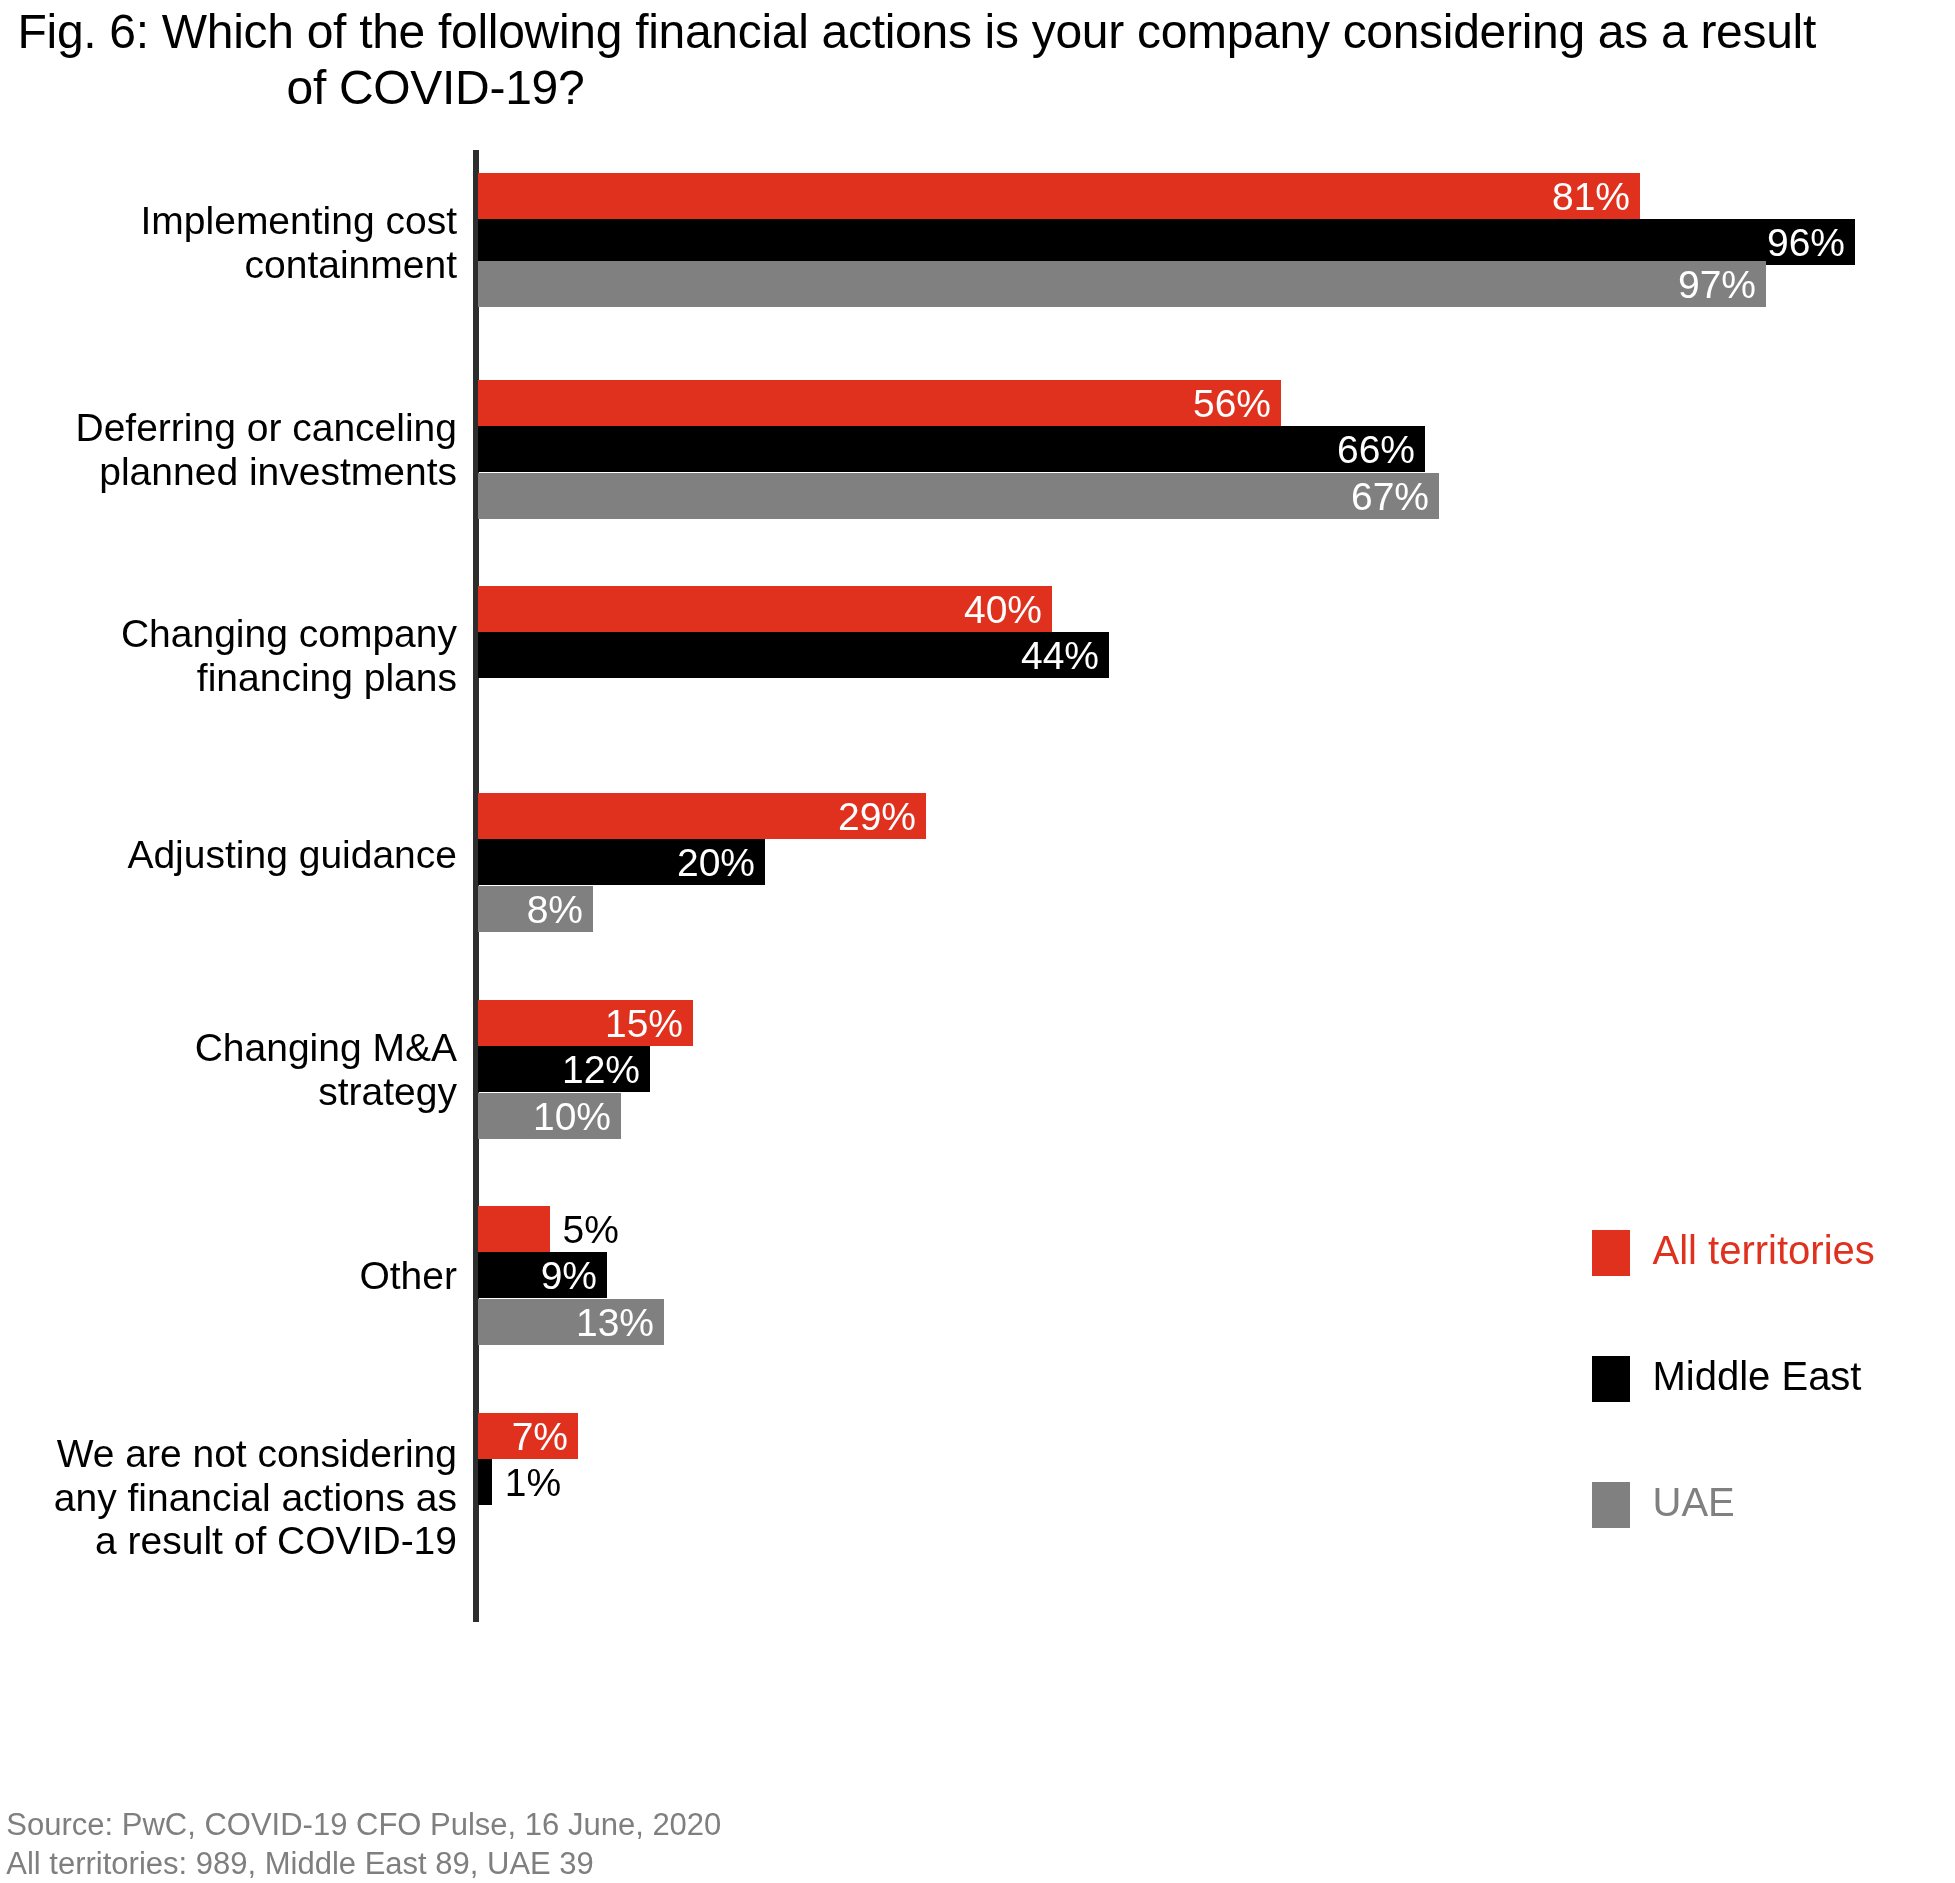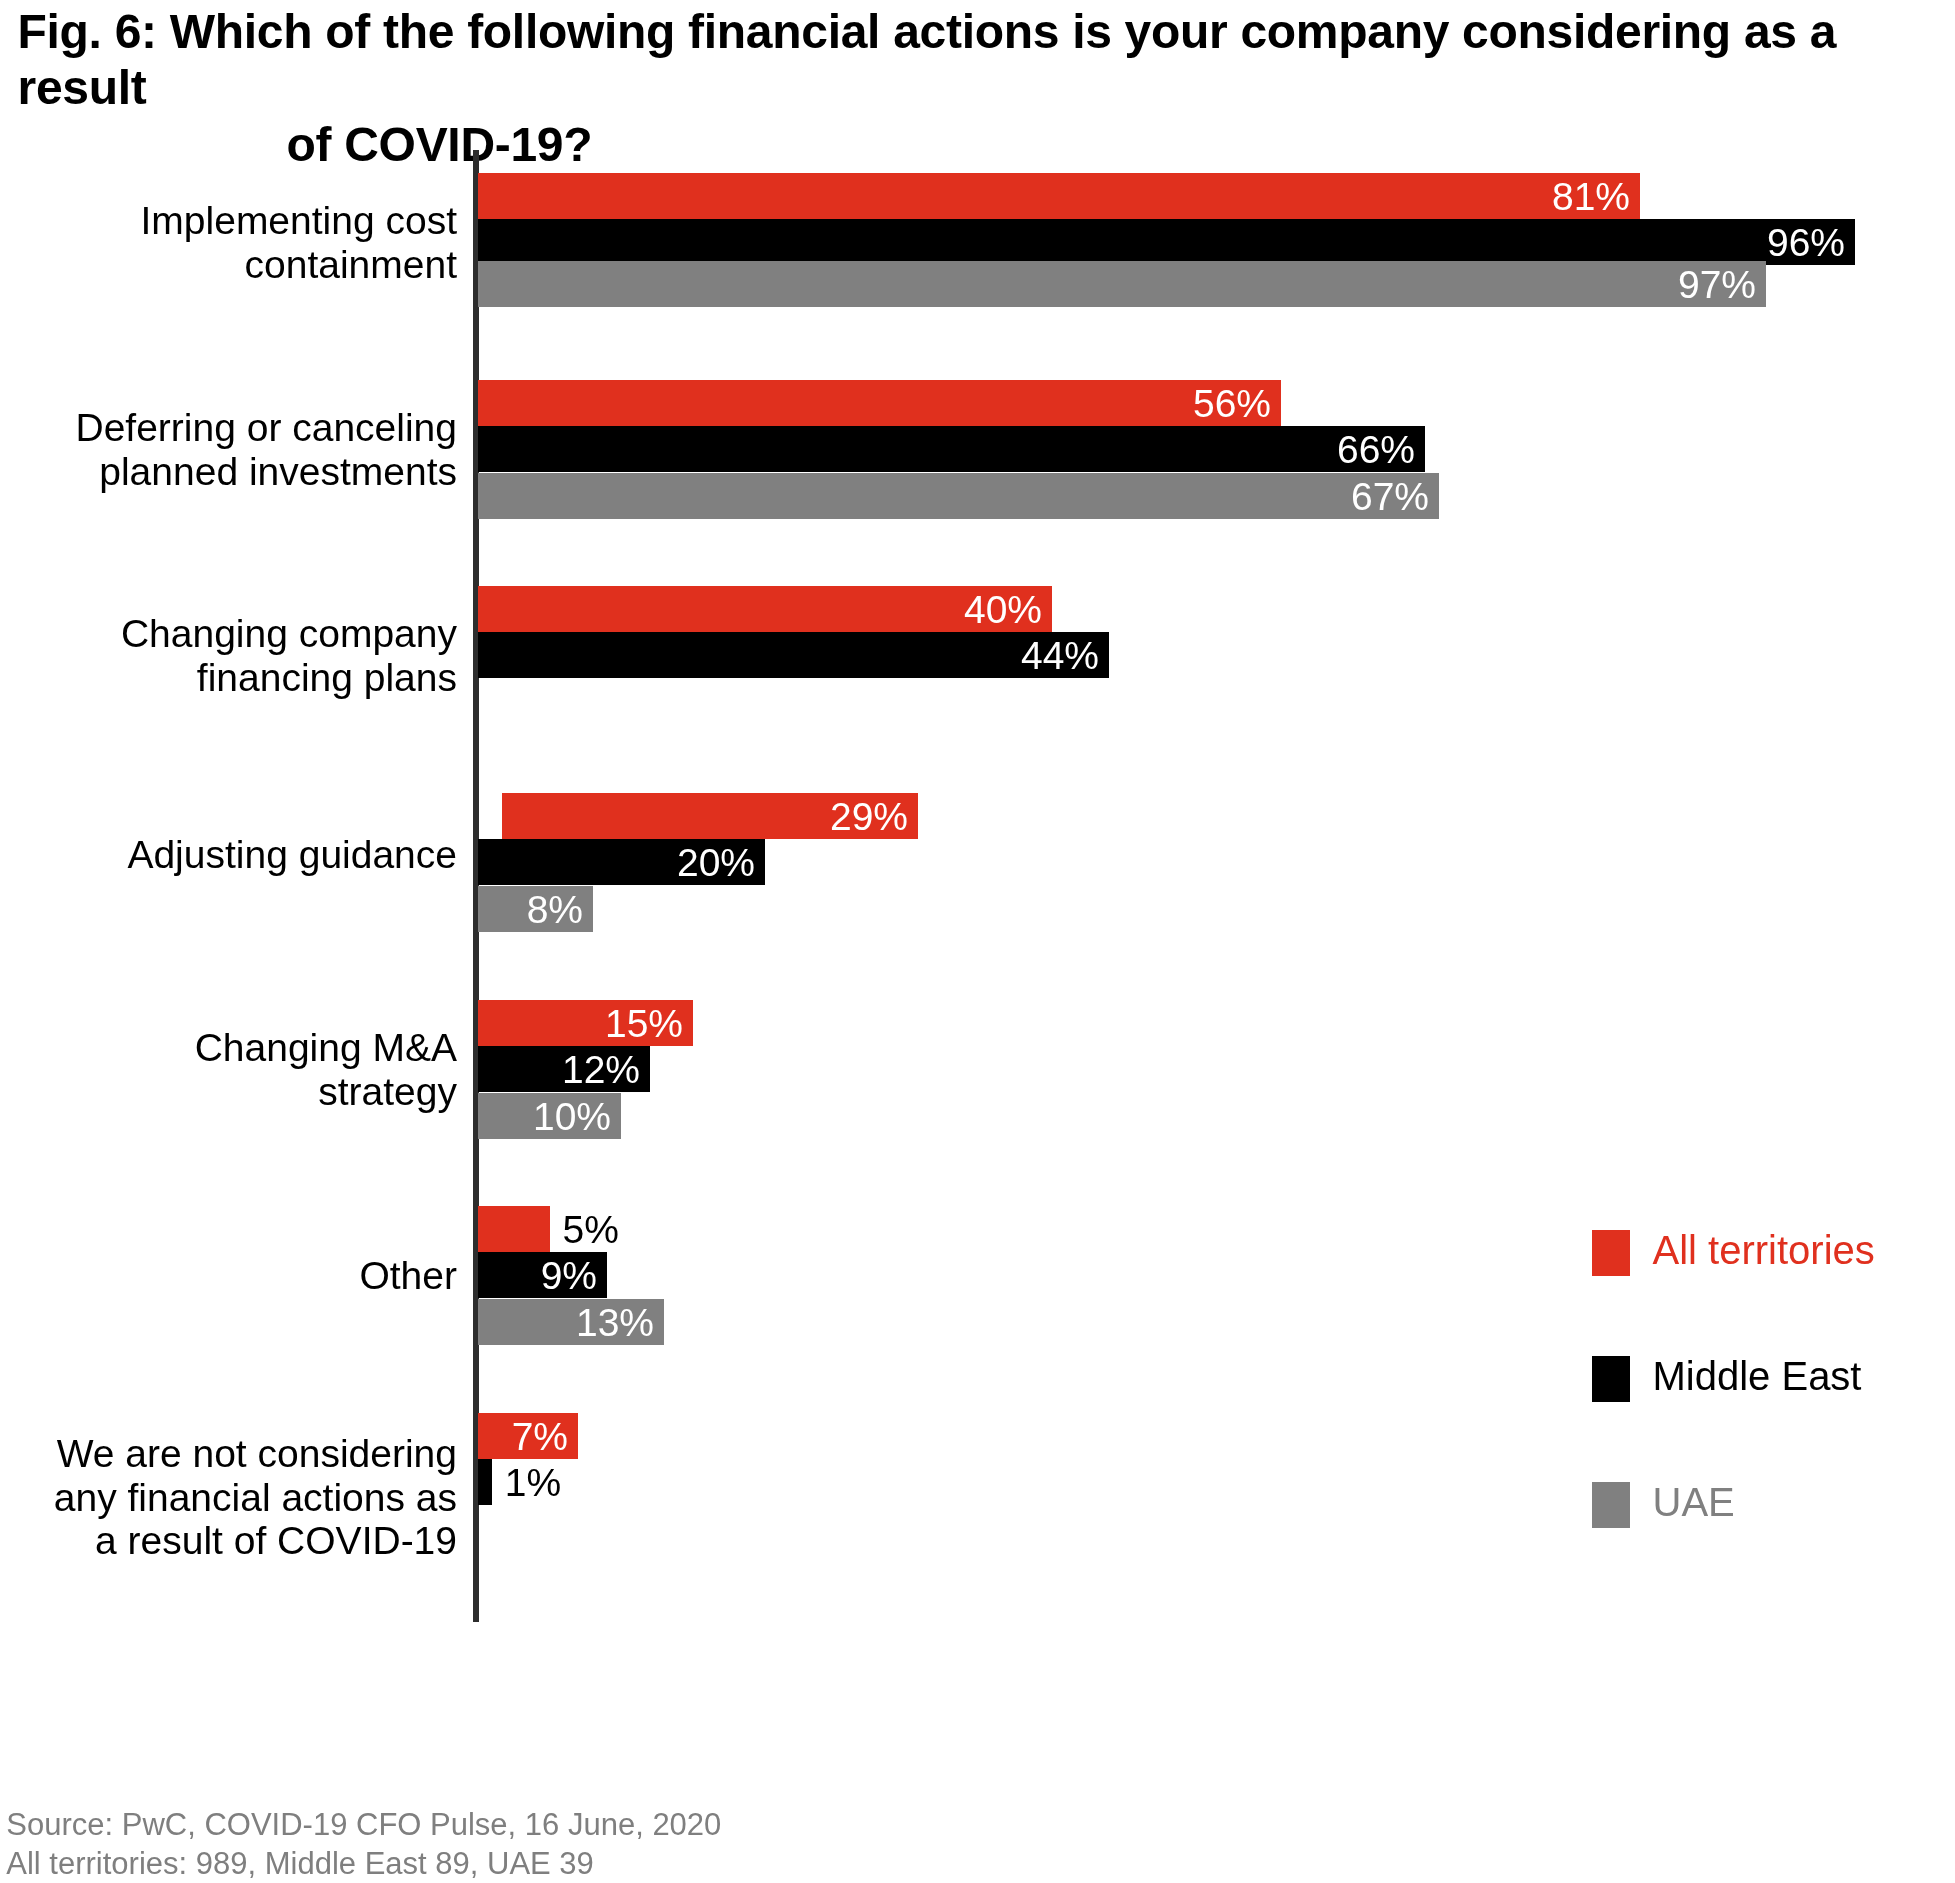--- a/index.html
+++ b/index.html
@@ -15,21 +15,21 @@
     overflow: hidden;
   }
 
   
   #chart-title {
     position: absolute;
     left: 17.5px;
     top: 3.8px;
     width: 1915px;
     font-size: 48px;
-    font-weight: bold;
+    font-weight: normal;
     line-height: 1.18;
     color: #000000;
     letter-spacing: -0.3px;
   }
   #chart-title .line2 { display: block; padding-left: 269px; }
 
   
   #plot-area {
     position: absolute;
     left: 0;
@@ -170,21 +170,21 @@
 financing plans</div>
         <div class="bar s-all" style="top: 0px; width: 574px;">
           <span class="bar-value">40%</span>
         </div>
         <div class="bar s-me" style="top: 46px; width: 631px;">
           <span class="bar-value">44%</span>
         </div>
       </div>
       <div class="bar-group" style="top: 793px; height: 139px;">
         <div class="cat-label" style="top: 40px;">Adjusting guidance</div>
-        <div class="bar s-all" style="top: 0px; width: 416px; margin-left: 24px;">
+        <div class="bar s-all" style="top: 0px; width: 448px;">
           <span class="bar-value">29%</span>
         </div>
         <div class="bar s-me" style="top: 46px; width: 287px;">
           <span class="bar-value">20%</span>
         </div>
         <div class="bar s-uae" style="top: 93px; width: 115px;">
           <span class="bar-value">8%</span>
         </div>
       </div>
       <div class="bar-group" style="top: 1000px; height: 139px;">

